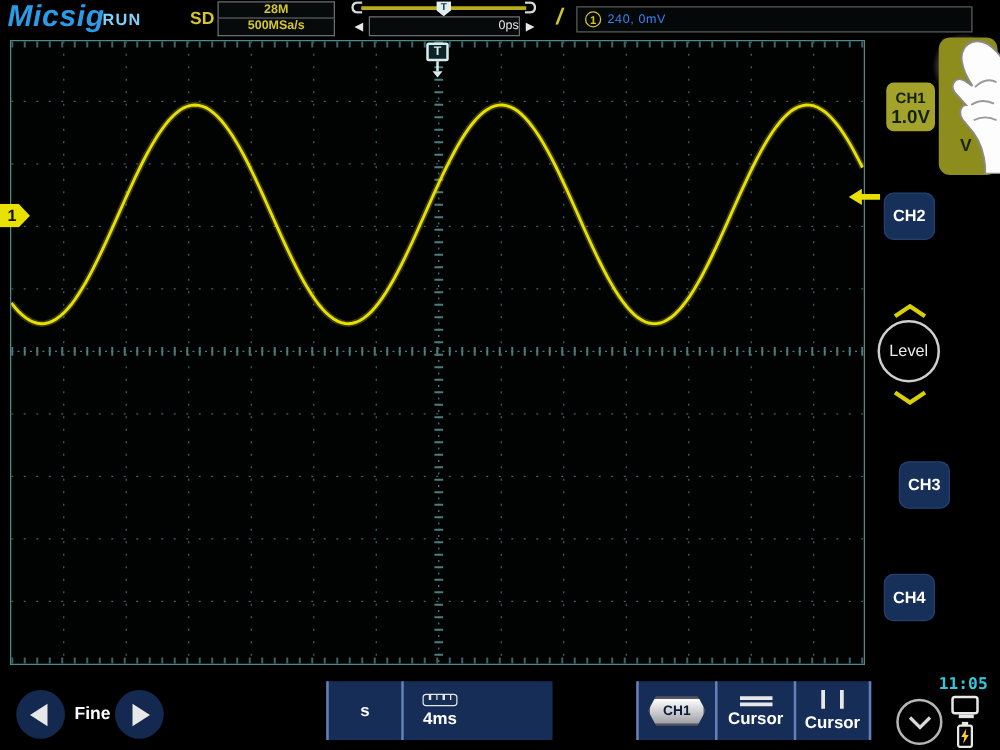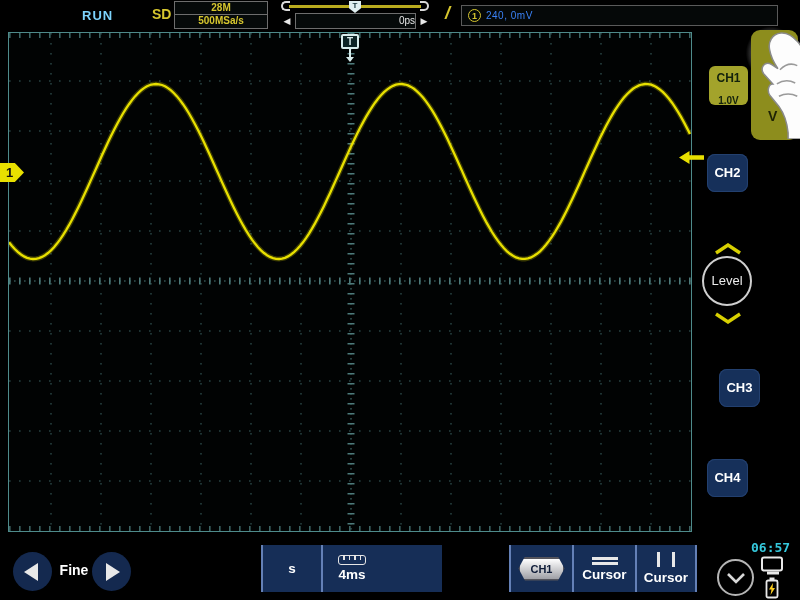--- a/index.html
+++ b/index.html
@@ -50,21 +50,21 @@
   .glow{left:736px;top:16px;width:70px;height:74px;
         background:radial-gradient(closest-side,rgba(255,255,255,0.95),rgba(255,255,255,0) 72%);}
   .handpanel{left:751px;top:30px;width:47px;height:110px;background:#8d8d1d;border-radius:9px;}
   .vhint{position:absolute;left:17px;top:78px;color:#1e2205;font-size:14px;font-weight:bold;}
   .glove{left:756px;top:31px;width:54px;height:108px;}
   .chbtn{width:41px;height:38px;background:#16305a;border-radius:8px;color:#fff;font-size:13px;font-weight:bold;
          text-align:center;line-height:38px;box-shadow:inset 0 0 0 1px #23406f;}
   .ch1btn{left:709px;top:66px;width:39px;height:39px;background:#a3a32b;border-radius:6px;color:#13220c;
           text-align:center;line-height:1;padding-top:6px;box-sizing:border-box;}
   .ch1btn .l1{font-size:12px;font-weight:bold;}
-  .ch1btn .l2{font-size:10px;font-weight:bold;margin-top:12px;}
+  .ch1btn .l2{font-size:15px;font-weight:bold;margin-top:2px;}
   .levelcirc{left:702px;top:256px;width:50px;height:50px;border:2.5px solid #cfcfcf;border-radius:50%;box-sizing:border-box;
              color:#ececec;font-size:13px;text-align:center;line-height:45px;}
   .chev{left:714px;width:28px;height:12px;}
 
   
   .circbtn{width:39px;height:39px;border-radius:50%;background:#14294f;display:flex;align-items:center;justify-content:center;}
   .tri-l{width:0;height:0;border-top:9px solid transparent;border-bottom:9px solid transparent;border-right:14px solid #e8e8e8;margin-right:3px;}
   .tri-r{width:0;height:0;border-top:9px solid transparent;border-bottom:9px solid transparent;border-left:14px solid #e8e8e8;margin-left:3px;}
   .fine{left:56px;top:562px;width:36px;text-align:center;color:#fff;font-size:14px;font-weight:bold;}
   .qsave{left:152px;top:545px;width:65px;height:47px;background:#162e57;border-left:3px solid #7490be;box-sizing:border-box;
@@ -84,20 +84,21 @@
   .vlines div{width:3px;height:15px;background:#e8e8e8;}
   .collapse{left:717px;top:559px;width:37px;height:37px;border:2px solid #b5b5b5;border-radius:50%;box-sizing:border-box;
             display:flex;align-items:center;justify-content:center;}
   .clock{left:751px;top:540px;color:#35c8dc;font-size:13px;font-weight:bold;font-family:"DejaVu Sans Mono",monospace;}
 </style>
 </head>
 <body>
 
 <div class="screen">
 
+  <div class="abs logo">Micsig</div>
   <div class="abs run">RUN</div>
   <div class="abs sd">SD</div>
 
   <div class="abs acqbox">
     <div class="acqrow">28M</div>
     <div class="acqrow">500MSa/s</div>
   </div>
 
   <div class="abs slider">
     <span class="brk l"></span>
@@ -219,21 +220,21 @@
         </span>
       <span>Cursor</span>
     </div>
   </div>
 
   <div class="abs collapse">
     <svg width="20" height="12" viewBox="0 0 20 12">
       <polyline points="2,2 10,10 18,2" fill="none" stroke="#d8d8d8" stroke-width="2.6"></polyline>
     </svg>
   </div>
-  <div class="abs clock">06:57</div>
+  <div class="abs clock">11:05</div>
   <svg class="abs" style="left:760px;top:556px;" width="26" height="20" viewBox="0 0 26 20">
     <rect x="2" y="1.5" width="20" height="13" rx="2" fill="none" stroke="#e8e8e8" stroke-width="2"></rect>
     <rect x="7" y="15.5" width="12" height="3" fill="#e8e8e8"></rect>
   </svg>
   <svg class="abs" style="left:764px;top:577px;" width="16" height="22" viewBox="0 0 16 22">
     <rect x="5.5" y="0.5" width="5" height="2.5" fill="#e8e8e8"></rect>
     <rect x="2.5" y="3.5" width="11" height="17" rx="1.5" fill="none" stroke="#e8e8e8" stroke-width="1.8"></rect>
     <polygon points="9,6 5,12.5 7.5,12.5 6.5,18 11,11 8.5,11" fill="#ffd020"></polygon>
   </svg>
 

